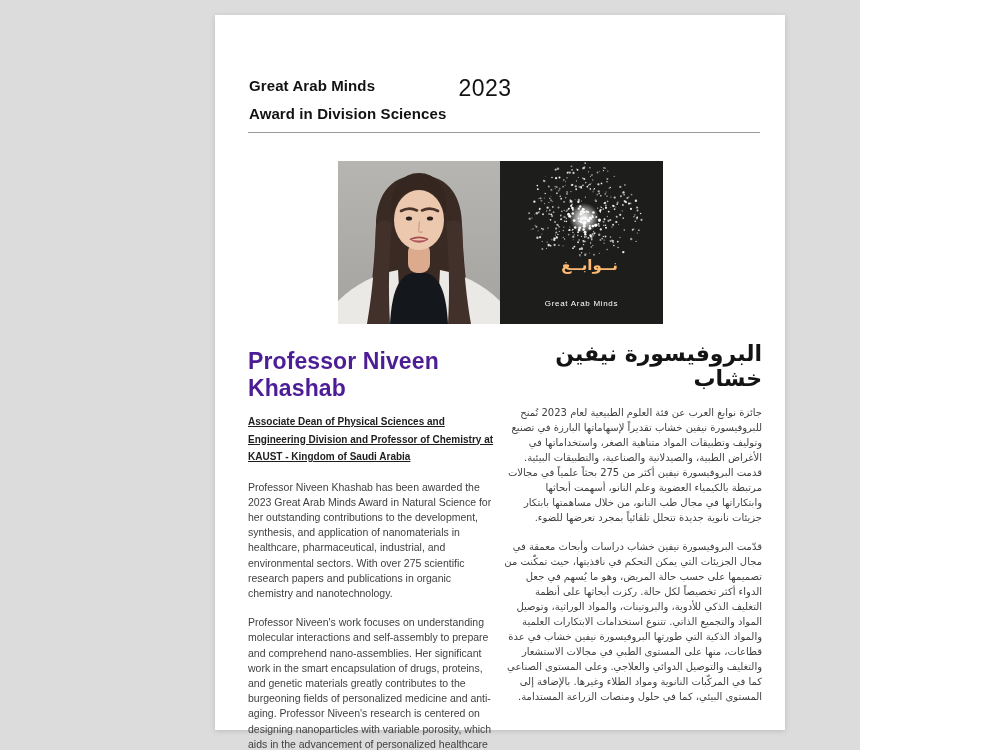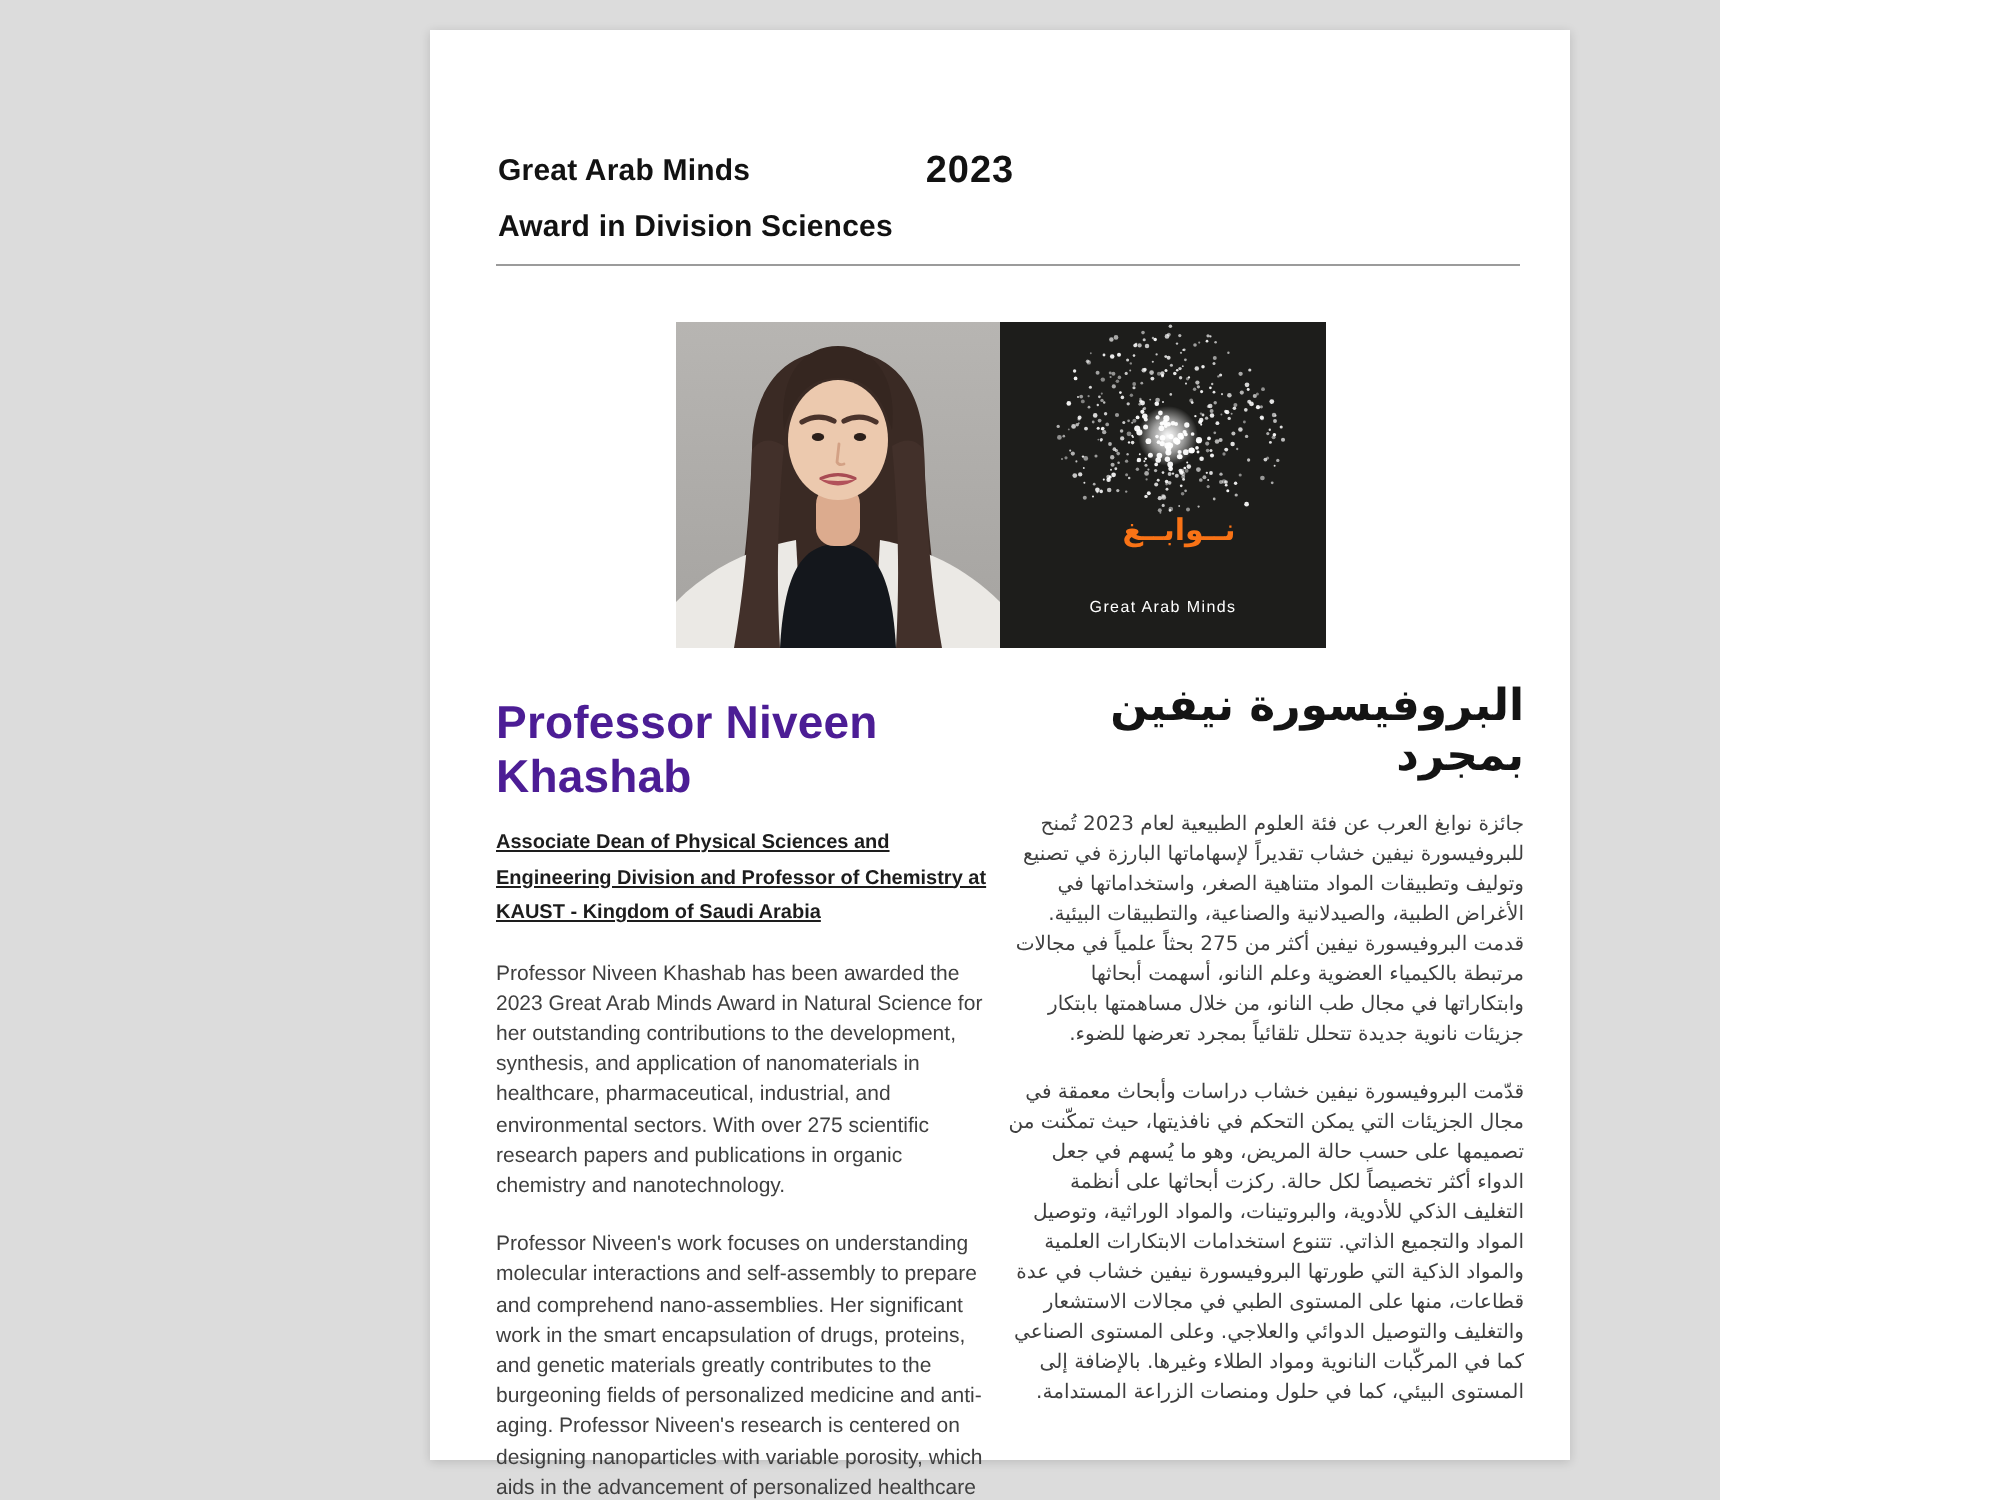--- a/index.html
+++ b/index.html
@@ -12,21 +12,21 @@
     background:#ffffff;box-shadow:0 1px 5px rgba(0,0,0,.15);
   }
   
   .hdr-en{
     position:absolute;left:34px;top:57px;
     font-size:15px;font-weight:700;line-height:28px;color:#121212;
     letter-spacing:.1px;
   }
   .hdr-year{
     position:absolute;left:228px;top:60px;width:84px;text-align:center;
-    font-size:19px;font-weight:700;color:#121212;letter-spacing:.5px;
+    font-size:23px;font-weight:400;color:#121212;letter-spacing:.5px;
   }
   .hdr-ar{
     position:absolute;right:23px;top:42px;text-align:right;
     font-family:"DejaVu Sans",sans-serif;
     font-size:20px;font-weight:700;line-height:32px;color:#121212;
   }
   .rule{
     position:absolute;left:33px;right:25px;top:117px;height:1px;
     background:#9b9b9b;
   }
@@ -36,21 +36,21 @@
     display:flex;
   }
   .photo{width:162px;height:163px;overflow:hidden;flex:none;}
   .logo{
     width:163px;height:163px;flex:none;position:relative;overflow:hidden;
     background:#1d1d1b;
   }
   .logo svg.burst{position:absolute;left:0;top:0;}
   .logo-ar{
     position:absolute;left:0;right:0;top:94px;text-align:center;
-    font-family:"DejaVu Sans",sans-serif;color:#f97316;
+    font-family:"DejaVu Sans",sans-serif;color:#fdba74;
     font-size:15px;font-weight:700;line-height:20px;margin-left:16px;
   }
   .logo-en{
     position:absolute;left:0;right:0;top:138px;text-align:center;
     color:#fff;font-size:8px;letter-spacing:.7px;font-weight:400;
   }
   
   .col-en{position:absolute;left:33px;top:333px;width:250px;}
   .col-en h1{
     margin:0;font-size:23px;font-weight:700;color:#4c1d95;letter-spacing:.1px;
@@ -533,19 +533,19 @@
     </div>
 
     <section class="col-en">
       <h1>Professor Niveen Khashab</h1>
       <p class="sub">Associate Dean of Physical Sciences and Engineering Division and Professor of Chemistry at KAUST - Kingdom of Saudi Arabia</p>
       <p class="body">Professor Niveen Khashab has been awarded the 2023 Great Arab Minds Award in Natural Science for her outstanding contributions to the development, synthesis, and application of nanomaterials in healthcare, pharmaceutical, industrial, and environmental sectors. With over 275 scientific research papers and publications in organic chemistry and nanotechnology.</p>
       <p class="body">Professor Niveen's work focuses on understanding molecular interactions and self-assembly to prepare and comprehend nano-assemblies. Her significant work in the smart encapsulation of drugs, proteins, and genetic materials greatly contributes to the burgeoning fields of personalized medicine and anti-aging. Professor Niveen's research is centered on designing nanoparticles with variable porosity, which aids in the advancement of personalized healthcare by ensuring treatments are specifically tailored to individual patient needs.</p>
     </section>
 
     <section class="col-ar" dir="rtl">
-      <h1>البروفيسورة نيفين بمجرد</h1>
+      <h1>البروفيسورة نيفين خشاب</h1>
       <p class="body">جائزة نوابغ العرب عن فئة العلوم الطبيعية لعام 2023 تُمنح للبروفيسورة نيفين خشاب تقديراً لإسهاماتها البارزة في تصنيع وتوليف وتطبيقات المواد متناهية الصغر، واستخداماتها في الأغراض الطبية، والصيدلانية والصناعية، والتطبيقات البيئية. قدمت البروفيسورة نيفين أكثر من 275 بحثاً علمياً في مجالات مرتبطة بالكيمياء العضوية وعلم النانو، أسهمت أبحاثها وابتكاراتها في مجال طب النانو، من خلال مساهمتها بابتكار جزيئات نانوية جديدة تتحلل تلقائياً بمجرد تعرضها للضوء.</p>
       <p class="body">قدّمت البروفيسورة نيفين خشاب دراسات وأبحاث معمقة في مجال الجزيئات التي يمكن التحكم في نافذيتها، حيث تمكّنت من تصميمها على حسب حالة المريض، وهو ما يُسهم في جعل الدواء أكثر تخصيصاً لكل حالة. ركزت أبحاثها على أنظمة التغليف الذكي للأدوية، والبروتينات، والمواد الوراثية، وتوصيل المواد والتجميع الذاتي. تتنوع استخدامات الابتكارات العلمية والمواد الذكية التي طورتها البروفيسورة نيفين خشاب في عدة قطاعات، منها على المستوى الطبي في مجالات الاستشعار والتغليف والتوصيل الدوائي والعلاجي. وعلى المستوى الصناعي كما في المركّبات النانوية ومواد الطلاء وغيرها. بالإضافة إلى المستوى البيئي، كما في حلول ومنصات الزراعة المستدامة.</p>
     </section>
 
   </div>
 </div>
 
 </body></html>

